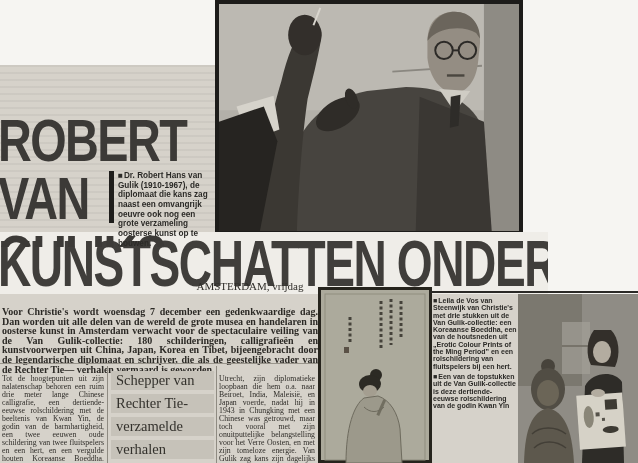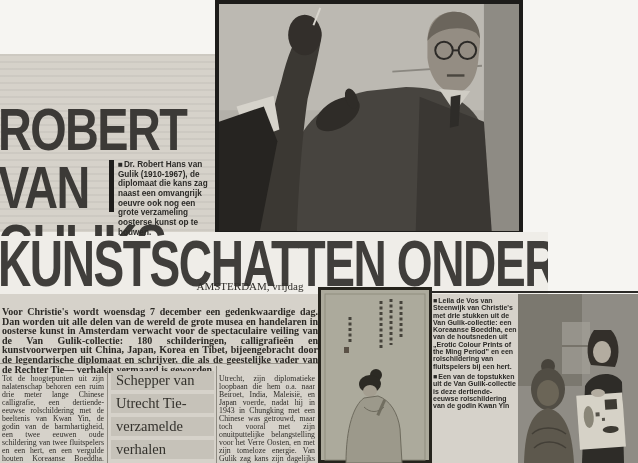--- a/index.html
+++ b/index.html
@@ -1,20 +1,20 @@
 <!DOCTYPE html>
 <html><head>
 <meta charset="utf-8">
 <style>
   html,body{margin:0;padding:0;background:#fbfaf8;}
   .page{position:relative;width:638px;height:463px;overflow:hidden;
         font-family:"Liberation Sans",sans-serif;background:#f6f5f2;}
 
   
-  .masthead{position:absolute;left:0;top:54px;width:215px;height:182px;
+  .masthead{position:absolute;left:0;top:65px;width:215px;height:182px;
             background:#d6d2ca;overflow:hidden;}
   .masthead::after{content:"";position:absolute;inset:0;opacity:.07;
             background:repeating-linear-gradient(180deg,#555 0 2px,transparent 2px 7px);}
   .hl{position:absolute;left:-2px;white-space:nowrap;color:#3c3a37;
       font-weight:bold;font-size:60px;line-height:1;letter-spacing:-2px;
       transform:scale(0.78,1);transform-origin:left top;z-index:2;}
   .hl1{top:46px;} .hl2{top:104px;} .hl3{top:162px;}
 
   .top-caption{position:absolute;left:109px;top:106px;width:106px;display:flex;z-index:3;}
   .vbar{flex:0 0 5px;height:52px;background:#1f1e1c;margin-right:4px;}
@@ -125,21 +125,21 @@
   <div class="body-bg"></div>
 
   <p class="intro">Voor Christie's wordt woensdag 7 december een gedenkwaardige dag. Dan worden uit alle delen van de wereld de grote musea en handelaren in oosterse kunst in Amsterdam verwacht voor de spectaculaire veiling van de Van Gulik-collectie: 180 schilderingen, calligrafieën en kunstvoorwerpen uit China, Japan, Korea en Tibet, bijeengebracht door de legendarische diplomaat en schrijver, die als de geestelijke vader van de Rechter Tie— verhalen vermaard is geworden.</p>
   <div class="intro-rule"></div>
 
   <p class="col col1">Tot de hoogtepunten uit zijn nalatenschap behoren een ruim drie meter lange Chinese calligrafie, een dertiende-eeuwse rolschildering met de beeltenis van Kwan Yin, de godin van de barmhartigheid, een twee eeuwen oude schildering van twee fluitspelers en een hert, en een vergulde houten Koreaanse Boeddha. Geschatte</p>
   <div class="vrule vr1"></div>
 
   <div class="pullquote">
     <div class="pq-line">Schepper van</div>
-    <div class="pq-line">Utrecht Tie-</div>
+    <div class="pq-line">Rechter Tie-</div>
     <div class="pq-line">verzamelde</div>
     <div class="pq-line">verhalen</div>
   </div>
   <div class="vrule vr2"></div>
 
   <p class="col col2">Utrecht, zijn diplomatieke loopbaan die hem o.a. naar Beiroet, India, Maleisië, en Japan voerde, nadat hij in 1943 in Chungking met een Chinese was getrouwd, maar toch vooral met zijn onuitputtelijke belangstelling voor het Verre Oosten, en met zijn tomeloze energie. Van Gulik zag kans zijn dagelijks werk te combineren met zijn vele</p>
 
   <div class="scroll">
     <svg viewBox="0 0 114 176" preserveAspectRatio="none">
       <rect x="0" y="0" width="114" height="176" fill="#acaa9c" stroke="#26241d" stroke-width="6"></rect>

